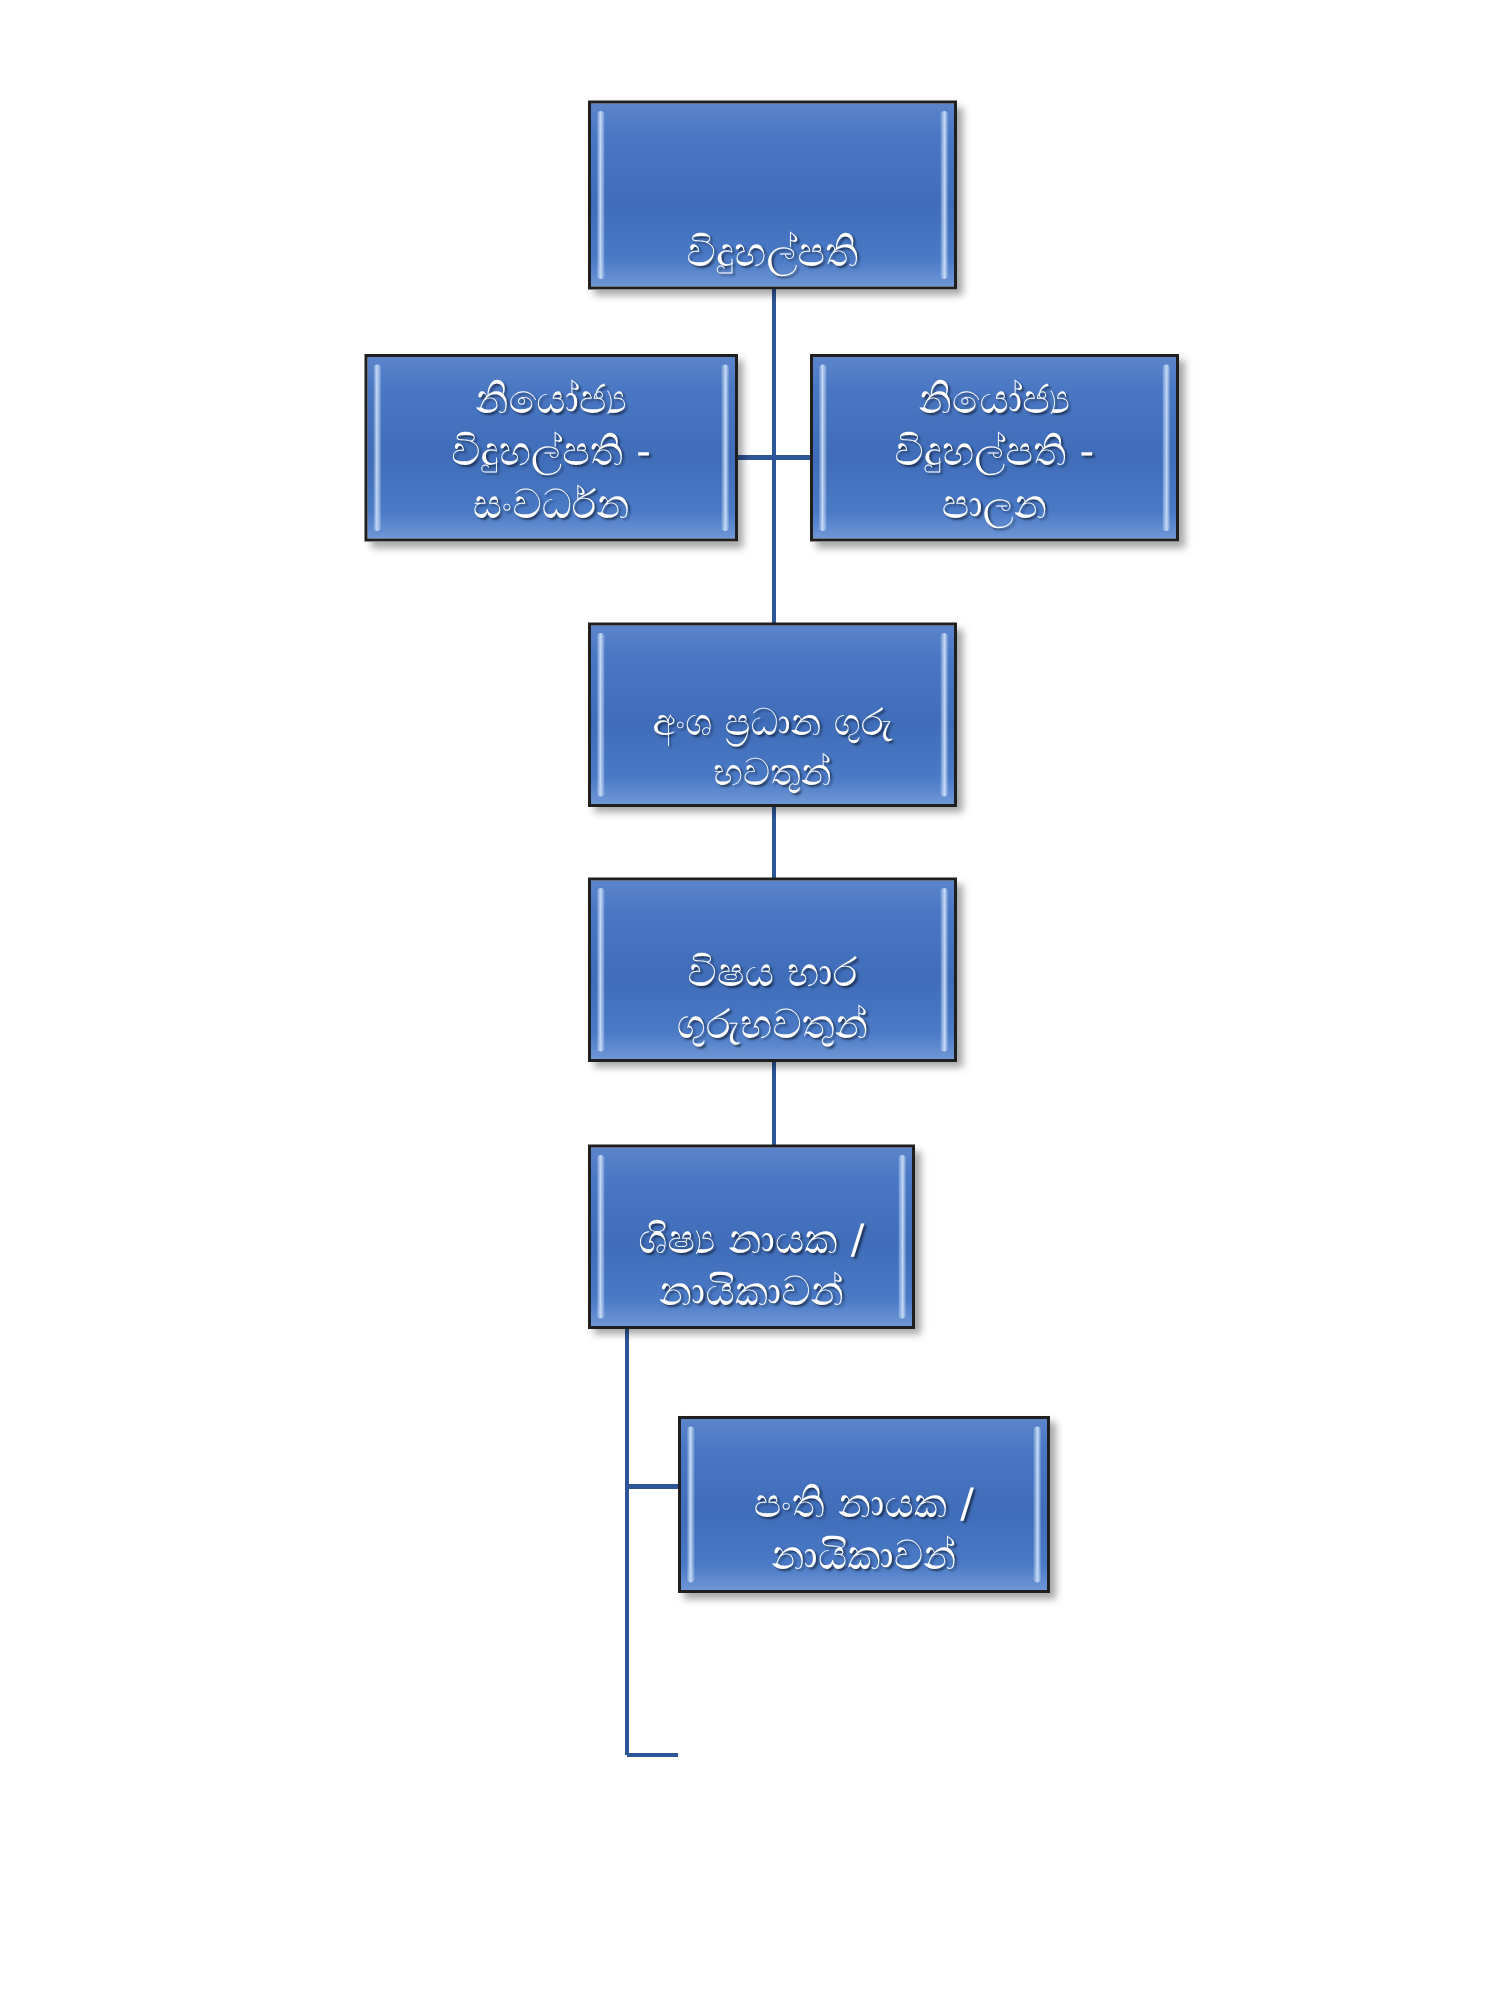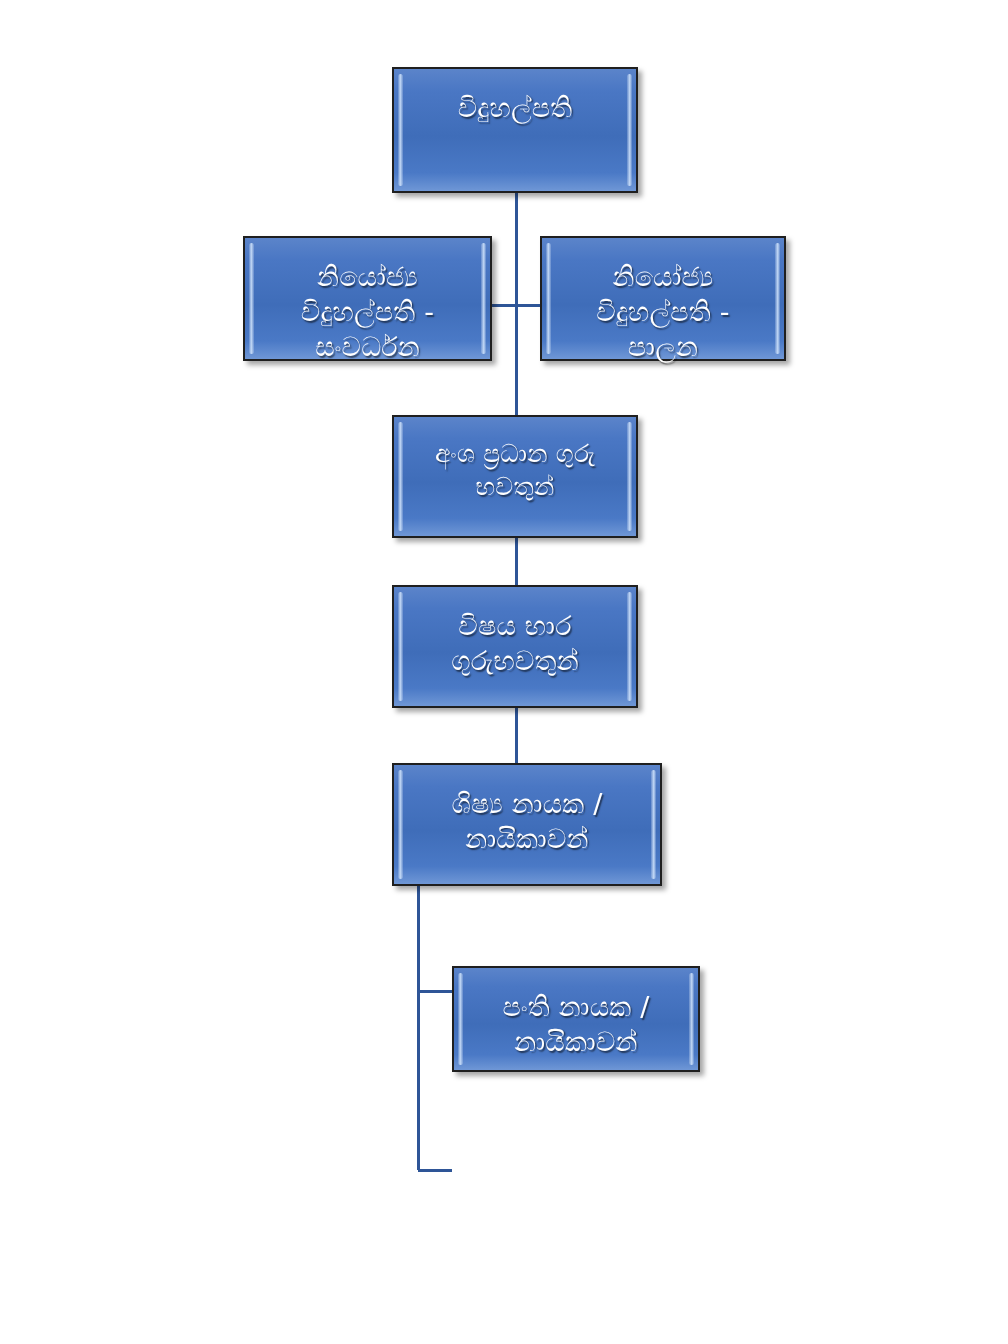--- a/index.html
+++ b/index.html
@@ -35,23 +35,23 @@
     box-sizing: border-box;
     border: 2px solid #1F1F1F;
     background: linear-gradient(180deg,
                 #5b84ca 0%,
                 #4a77c4 18%,
                 #3f6db9 55%,
                 #4a79c6 85%,
                 #6f97d6 100%);
     box-shadow: 4px 4px 5px rgba(0, 0, 0, 0.35);
     display: flex;
-    align-items: flex-start;
+    align-items: flex-end;
     justify-content: center;
-    padding: 21px 10px;
+    padding: 5px 10px;
   }
 
   
   .node::before,
   .node::after {
     content: "";
     position: absolute;
     top: 5px;
     bottom: 5px;
     width: 5px;
@@ -133,24 +133,24 @@
   <div class="node" style="left:392px; top:415px; width:246px; height:123px;">
     <span class="node-label small">අංශ ප්‍රධාන ගුරු
 භවතුන්</span>
   </div>
 
   <div class="node" style="left:392px; top:585px; width:246px; height:123px;">
     <span class="node-label">විෂය භාර
 ගුරුභවතුන්</span>
   </div>
 
-  <div class="node" style="left:392px; top:763px; width:270px; height:123px;">
+  <div class="node" style="left:392px; top:763px; width:218px; height:123px;">
     <span class="node-label">ශිෂ්‍ය නායක /
 නායිකාවන්</span>
   </div>
 
-  <div class="node" style="left:452px; top:966px; width:248px; height:106px;">
+  <div class="node" style="left:452px; top:944px; width:248px; height:118px;">
     <span class="node-label">පංති නායක /
 නායිකාවන්</span>
   </div>
 
 
 </div>
 
 </body></html>

